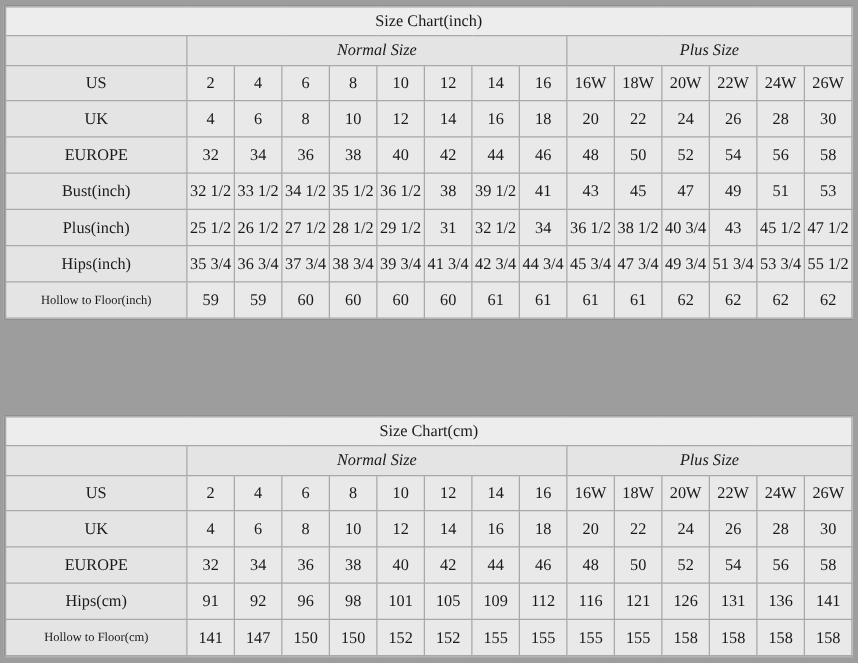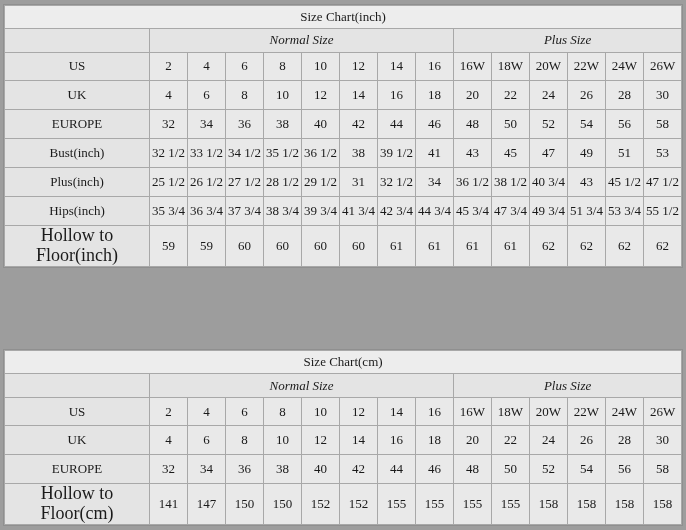--- a/index.html
+++ b/index.html
@@ -53,21 +53,21 @@
     height: 23px;
     background: #e4e4e4 !important;
     font-style: italic;
   }
   .rowlabel {
     font-size: 14px;
     background: #e4e4e4 !important;
     text-align: center;
   }
   .rowlabel.wide {
-    font-size: 18px;
+    font-size: 10px;
   }
   .datarow td {
     height: 28px;
   }
   .hdrrow td {
     height: 27px;
     font-size: 13px;
     font-family: Liberation Serif, serif;
   }
   .plus-head {
@@ -295,20 +295,37 @@
           <td>48</td>
           <td>50</td>
           <td>52</td>
           <td>54</td>
           <td>56</td>
           <td>58</td>
         </tr>
 
 
 
+        <tr class="datarow">
+          <td class="rowlabel">Hips(cm)</td>
+          <td>91</td>
+          <td>92</td>
+          <td>96</td>
+          <td>98</td>
+          <td>101</td>
+          <td>105</td>
+          <td>109</td>
+          <td>112</td>
+          <td>116</td>
+          <td>121</td>
+          <td>126</td>
+          <td>131</td>
+          <td>136</td>
+          <td>141</td>
+        </tr>
 
         <tr class="datarow">
           <td class="rowlabel wide">Hollow to Floor(cm)</td>
           <td>141</td>
           <td>147</td>
           <td>150</td>
           <td>150</td>
           <td>152</td>
           <td>152</td>
           <td>155</td>

